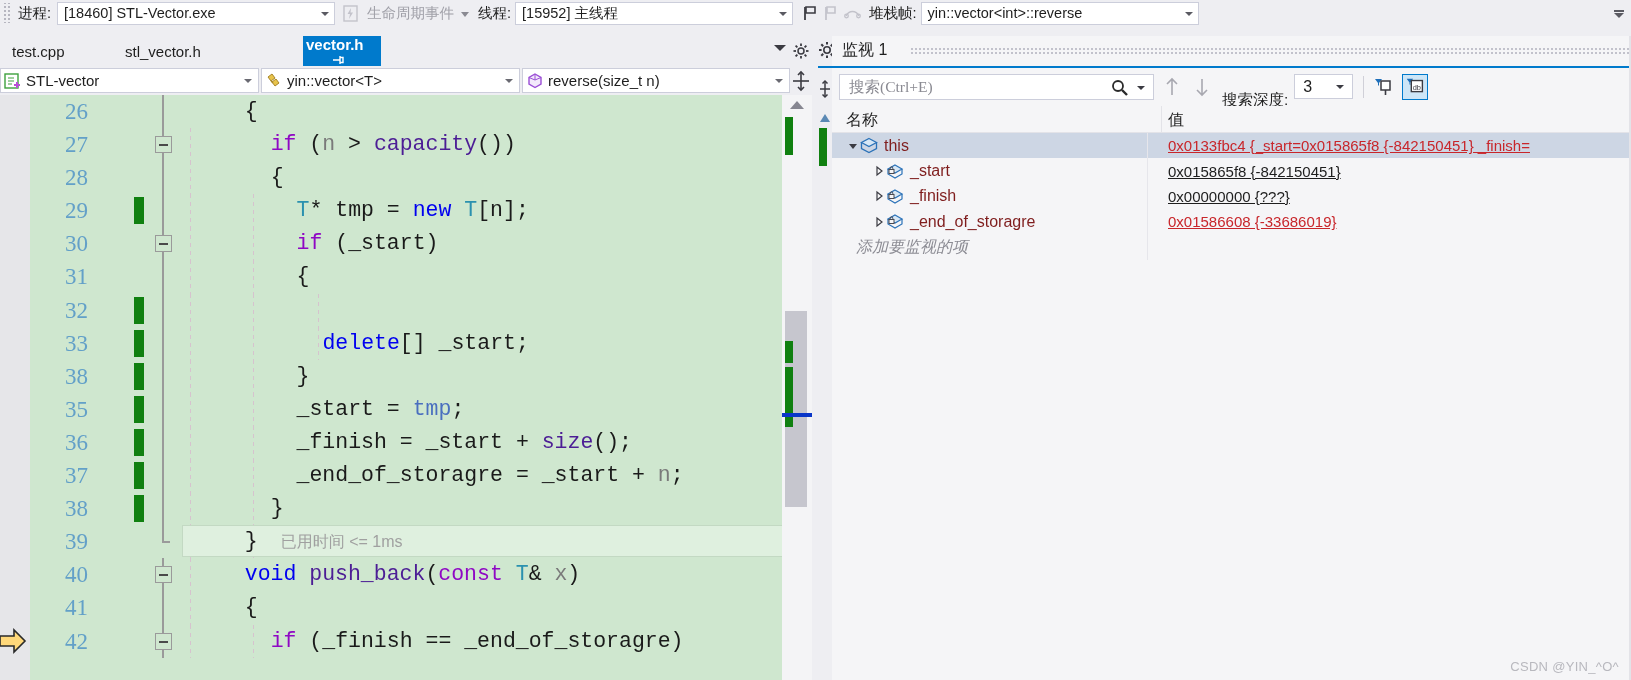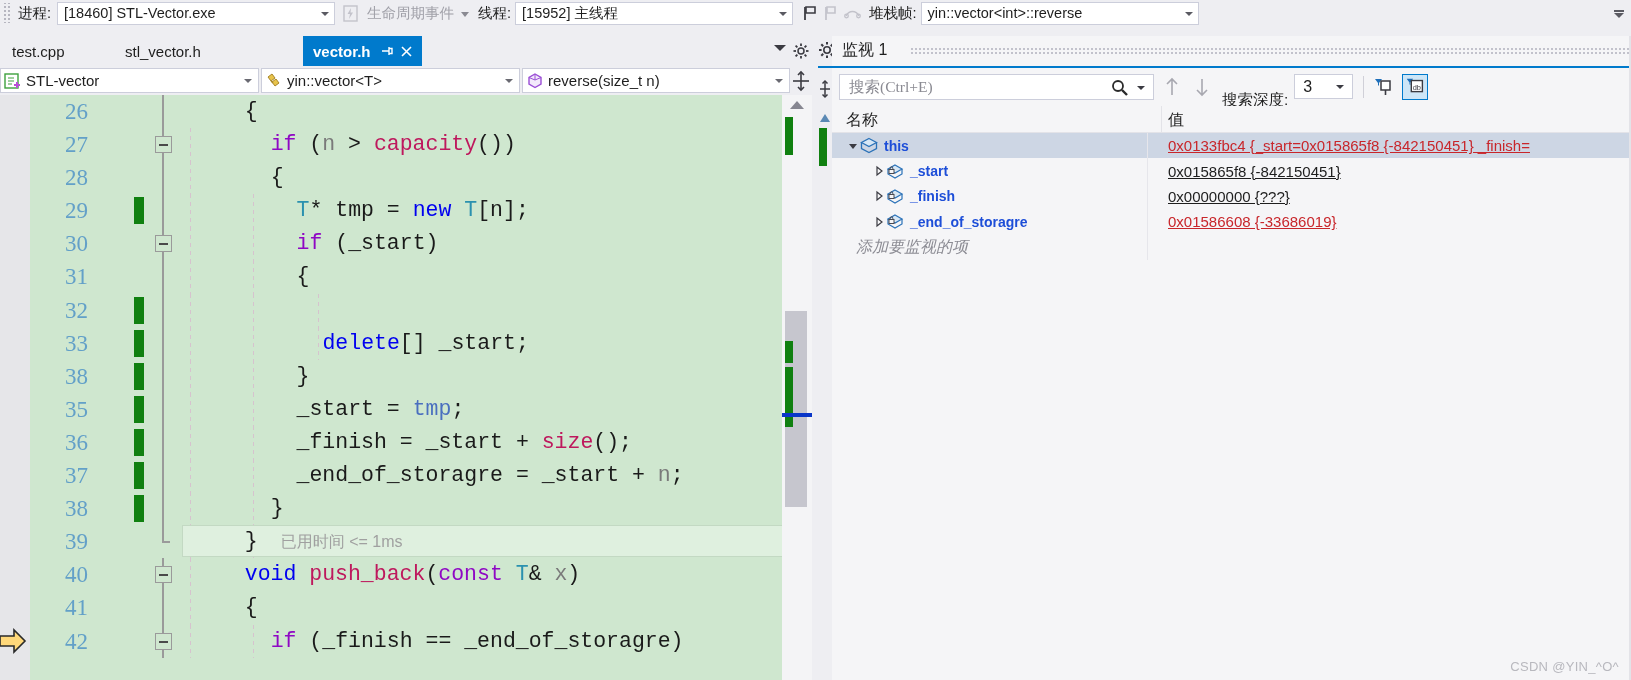--- a/index.html
+++ b/index.html
@@ -51,21 +51,22 @@
   .tabstrip{position:absolute;left:0;top:0;width:818px;height:30px;background:#EEEEF2;}
   .tab{
     position:absolute;top:0;height:30px;display:flex;align-items:center;
     padding:0 12px;font-size:15px;color:#1E1E1E;box-sizing:border-box;white-space:nowrap;
   }
   .tab.inactive{background:#EEEEF2;}
   .tab#tab0{left:0;}
   .tab#tab1{left:113px;}
   .tab.active{
     left:303px;background:#007ACC;color:#FFFFFF;font-weight:bold;
-    padding:0 8px 0 10px;
+    padding:0 8px 0 3px;
+    flex-direction:column;
   }
   .tab.active .tname{margin-right:9px;}
   .tab .pin{width:14px;height:14px;margin-right:3px;position:relative;}
   .tab .xbtn{width:15px;height:15px;position:relative;margin-left:2px;}
   .tabstrip-caret{position:absolute;right:32px;top:9px;width:0;height:0;
     border-left:6px solid transparent;border-right:6px solid transparent;border-top:6px solid #3B3B42;}
   .tabstrip-gear{position:absolute;right:8px;top:6px;width:18px;height:18px;}
 
   
   .navbar{position:absolute;left:0;top:30px;width:818px;height:29px;background:#EEEEF2;display:flex;align-items:center;}
@@ -106,21 +107,21 @@
   }
   .guide{position:absolute;width:1px;top:0;height:33.1px;
      background:repeating-linear-gradient(to bottom,#D6C3CE 0 4px,transparent 4px 8px);}
   
   .g1{left:160px;} .g2{left:223px;} .g3{left:288px;}
 
   
   .kw{color:#8F08C4;}      
   .kw2{color:#0000F0;}     
   .typ{color:#2B91AF;}     
-  .fn{color:#be185d;}      
+  .fn{color:#4c1d95;}      
   .var{color:#4A6FBF;}     
   .id{color:#1A1A1A;}
   .param{color:#7A7A7A;}
 
   
   .curline-band{
     position:absolute;left:152px;top:0;width:610px;height:32px;
     background:#DFF0DF;border:1px solid #C3D9C3;box-sizing:border-box;
   }
   .perftip{
@@ -177,21 +178,21 @@
   .col-name{position:absolute;left:14px;top:4px;font-size:16px;color:#1E1E1E;}
   .col-val{position:absolute;left:336px;top:4px;font-size:16px;color:#1E1E1E;}
   .col-div{position:absolute;left:329px;top:0;width:1px;height:27px;background:#E3E3E8;}
   .cols-bottom{position:absolute;left:14px;top:96px;width:799px;height:1px;background:#E3E3E8;}
 
   .rows{position:absolute;left:14px;top:97px;width:799px;}
   .wrow{position:relative;height:25.4px;display:flex;align-items:center;}
   .wrow.sel{background:#CDD6E4;}
   .wrow .expander{width:14px;height:14px;position:relative;flex:0 0 auto;}
   .wrow .wicon{width:19px;height:17px;position:relative;flex:0 0 auto;margin-right:5px;}
-  .wrow .wname{font-size:14px;color:#1d4ed8;white-space:nowrap;font-weight:bold;}
+  .wrow .wname{font-size:16px;color:#7f1d1d;white-space:nowrap;}
   .wrow .wval{position:absolute;left:336px;font-size:15px;white-space:nowrap;text-decoration:underline;}
   .wval.red{color:#C8262B;}
   .wval.blk{color:#1E1E1E;}
   .rowdiv{position:absolute;left:315px;top:0;width:1px;height:25.4px;background:#E6E6EB;}
   .addrow{position:relative;height:25.4px;display:flex;align-items:center;}
   .addrow .atext{font-size:16px;color:#8C8C94;font-style:italic;margin-left:24px;}
   .watch-vsplit{position:absolute;left:0;top:0;width:1px;height:644px;background:#DEDEE4;}
   .watch-rightedge{position:absolute;right:0;top:0;width:2px;height:644px;background:#E3E3E8;}
 
   .watermark{position:absolute;right:12px;bottom:6px;font-size:13px;color:#B8B8BE;

